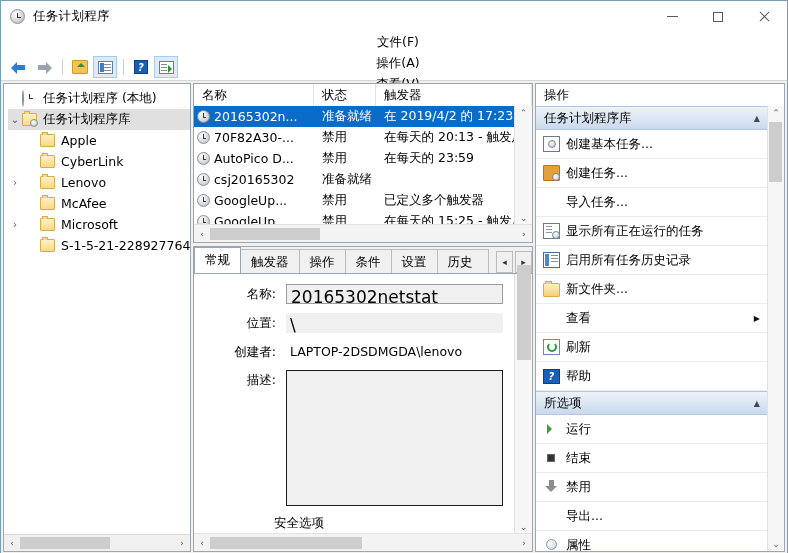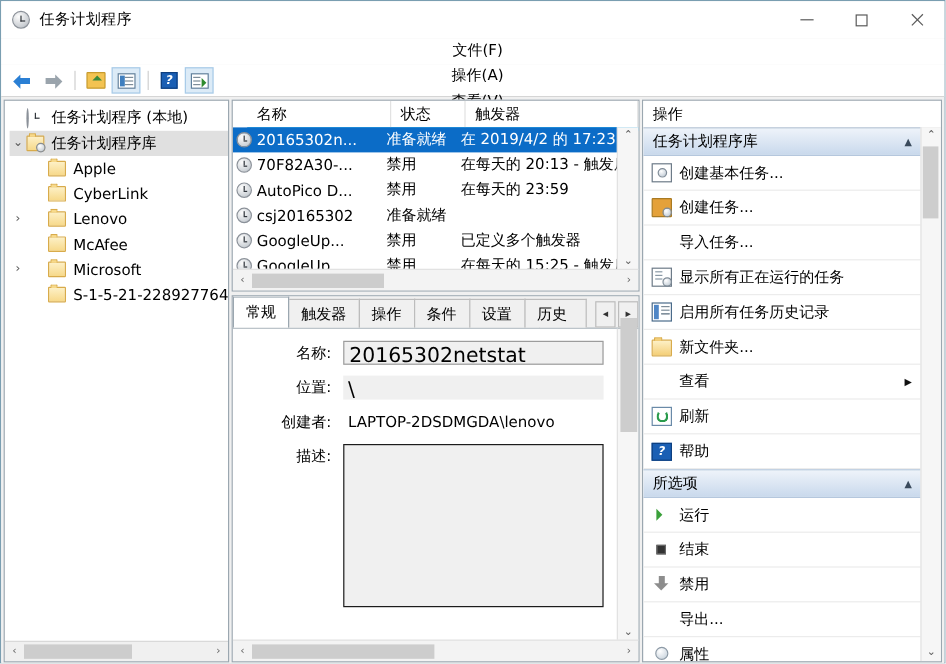--- a/index.html
+++ b/index.html
@@ -81,21 +81,21 @@
   .rowsel{background:#e0e0e0;}
   .hscroll-left{position:absolute;left:0;right:0;bottom:0;height:16px;background:#f0f0f0;
      border-top:1px solid #d9d9d9;display:flex;align-items:center;}
   .sb-arrow{width:16px;text-align:center;color:#606060;font-size:9px;}
   .sb-track{flex:1;height:16px;position:relative;}
   .sb-thumb{position:absolute;top:2px;height:12px;background:#cdcdcd;}
 
   
   .midcol{flex:1;display:flex;flex-direction:column;margin:2px 1px;min-width:0;}
   .listpane{height:160px;position:relative;overflow:hidden;}
-  .lhead{display:flex;height:22px;background:#fff;border-bottom:3px solid #0ea5e9;font-size:12.5px;margin-left:12px;}
+  .lhead{display:flex;height:22px;background:#fff;border-bottom:3px solid #0ea5e9;font-size:12.5px;}
   .lhead div{padding:3px 0 0 8px;box-sizing:border-box;border-right:1px solid #e2e2e2;
      overflow:hidden;white-space:nowrap;}
   .c-name{width:120px;}
   .c-state{width:62px;}
   .c-trig{flex:1;}
   .lrows{position:absolute;top:22px;left:0;right:17px;bottom:17px;overflow:hidden;}
   .lrow{display:flex;height:21px;align-items:center;font-size:12.5px;white-space:nowrap;}
   .lrow.sel{background:#0b6cc7;color:#fff;}
   .lrow .n{width:120px;display:flex;align-items:center;overflow:hidden;padding-left:3px;box-sizing:border-box;}
   .lrow .s{width:62px;padding-left:8px;box-sizing:border-box;overflow:hidden;}
@@ -414,20 +414,21 @@
             <div class="fval">
               <div class="fplain">LAPTOP-2DSDMGDA\lenovo</div>
             </div>
           </div>
           <div class="frow">
             <div class="flabel">描述:</div>
             <div class="fval">
               <div class="fdesc"></div>
             </div>
           </div>
+          <div class="fsec">安全选项</div>
         </div>
 
         <div class="dvscroll">
           <span>⌃</span>
           <span>⌄</span>
         </div>
         <div class="dvthumb"></div>
 
         <div class="hscroll">
           <div class="sb-arrow">‹</div>

